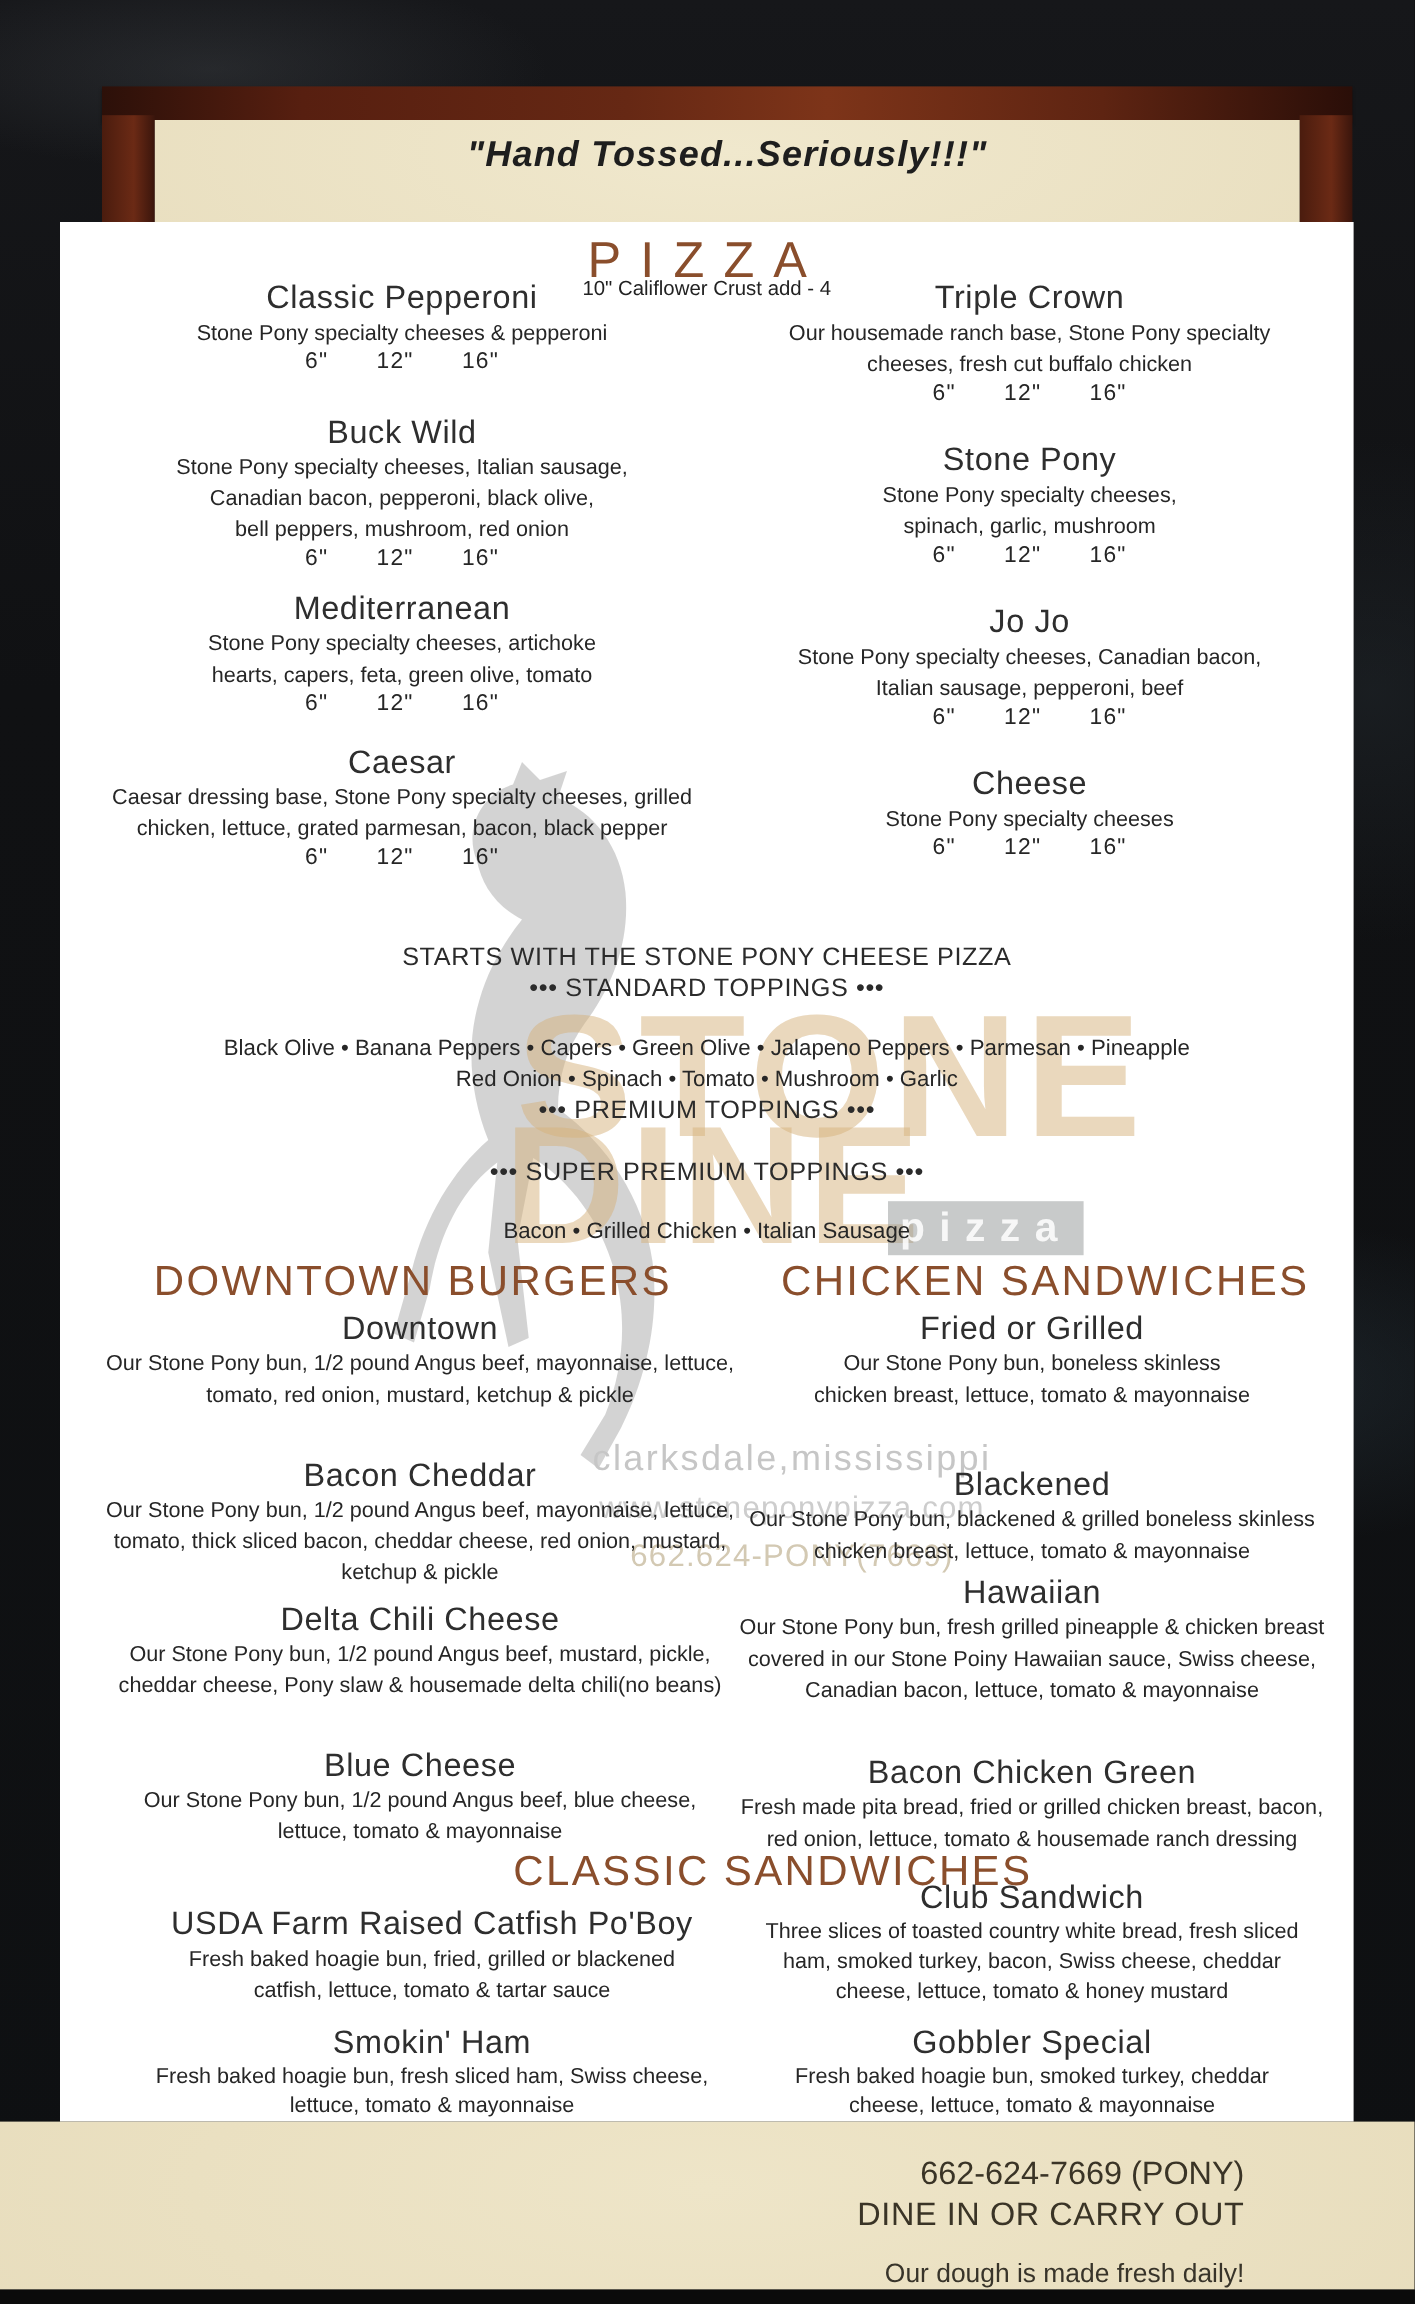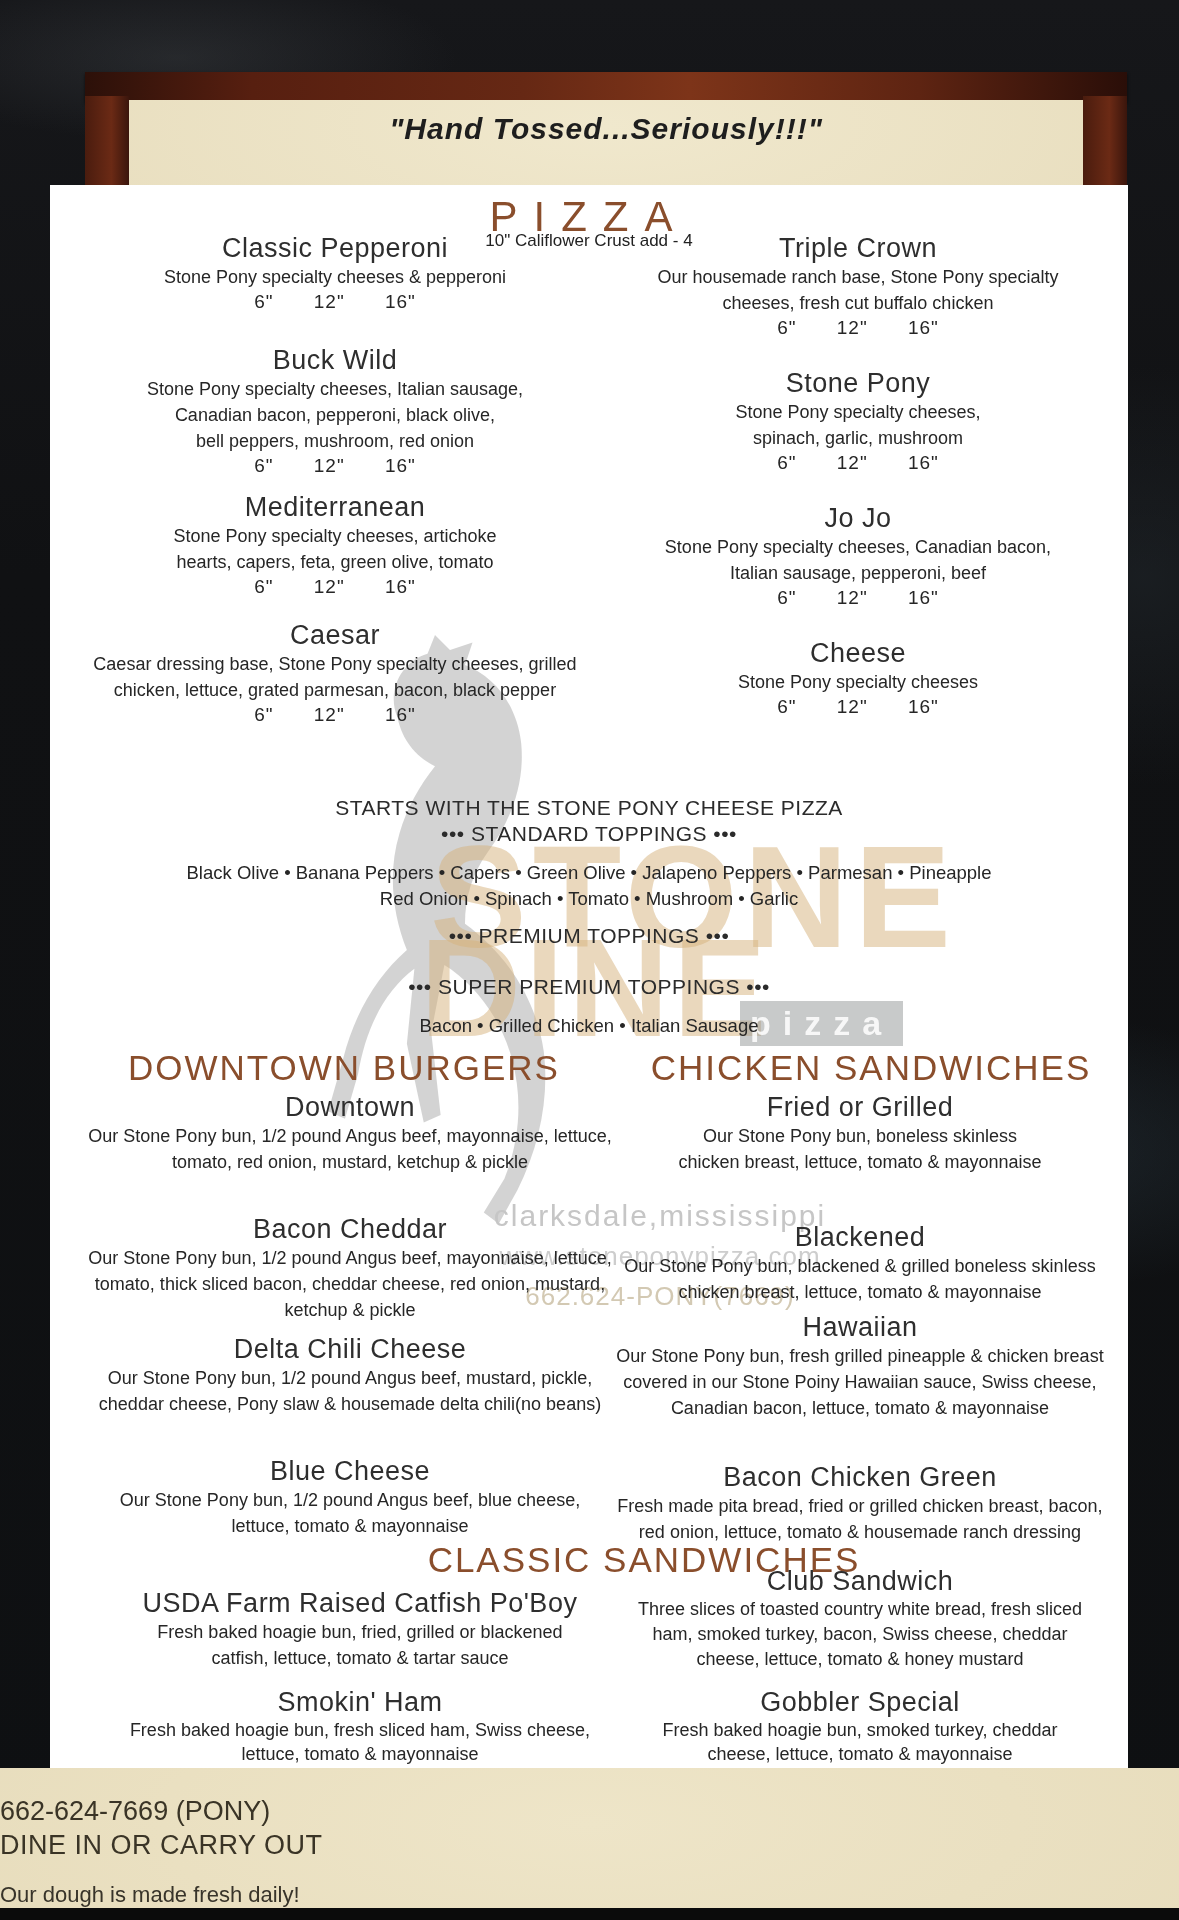--- a/index.html
+++ b/index.html
@@ -40,41 +40,41 @@
     letter-spacing:12px;padding:3px 10px;background:rgba(146,150,150,.5);color:rgba(255,255,255,.85);}
   .wm-line{position:absolute;left:310px;width:600px;text-align:center;}
   .wm-l1{top:1014px;font-size:30px;letter-spacing:2px;color:#c6c6c6;}
   .wm-l2{top:1056px;font-size:26px;letter-spacing:1px;color:#cdcdcd;}
   .wm-l3{top:1096px;font-size:26px;letter-spacing:1px;color:#d3c9b3;}
   
   .cx{position:absolute;left:0;width:1078px;text-align:center;}
   .pizza-title{top:8px;font-size:42px;letter-spacing:16px;color:#8a4e2c;}
   .pizza-note{top:46px;font-size:17px;color:#222;}
   .byo-title{top:557px;font-size:33px;letter-spacing:9px;color:#8a4e2c;}
-  .caps{font-size:21px;letter-spacing:.5px;color:#2b2b2b;margin-top:10px;}
+  .caps{font-size:21px;letter-spacing:.5px;color:#2b2b2b;}
   .starts{top:601px;} .std-label{top:627px;}
   .topp{font-size:18.5px;color:#262626;}
   .topp1{top:677px;} .topp2{top:703px;}
   .prem-label{top:729px;} .super-label{top:780px;} .super-list{top:830px;}
   .col{position:absolute;text-align:center;}
   .colPL{left:25px;width:520px;} .colPR{left:548px;width:520px;}
   .colB{left:30px;width:540px;} .colC{left:545px;width:530px;}
   .colCL{left:50px;width:520px;} .colCR{left:545px;width:530px;}
   .mi{position:absolute;left:0;width:100%;text-align:center;}
   .item-name{font-size:27px;line-height:30px;letter-spacing:.5px;color:#2e2e2e;margin-bottom:1px;}
   .item-desc{font-size:18px;line-height:26px;color:#262626;white-space:pre-line;}
   .lh24 .item-desc{line-height:24px;}
   .lh25 .item-desc{line-height:25px;}
   .sizes{font-size:19px;letter-spacing:1px;word-spacing:34px;color:#262626;margin-top:1px;}
   .sect{position:absolute;text-align:center;font-size:35px;letter-spacing:2px;color:#8a4e2c;}
   .burgers-title{left:44px;width:500px;top:863px;}
   .chicken-title{left:571px;width:500px;top:863px;}
   .classic-title{left:344px;width:500px;top:1355px;}
   
-  .foot{position:absolute;left:0;width:1037px;text-align:left;color:#3a3426;}
+  .foot{position:absolute;left:0;width:1037px;text-align:right;color:#3a3426;}
   .foot-phone{top:1796px;font-size:27px;}
   .foot-dine{top:1830px;font-size:27px;letter-spacing:.5px;}
   .foot-dough{top:1882px;font-size:22px;color:#38342a;}
 </style>
 </head>
 <body>
 
 <div class="screen">
   <div class="bg"></div>
   <div class="frame-bar"></div>

